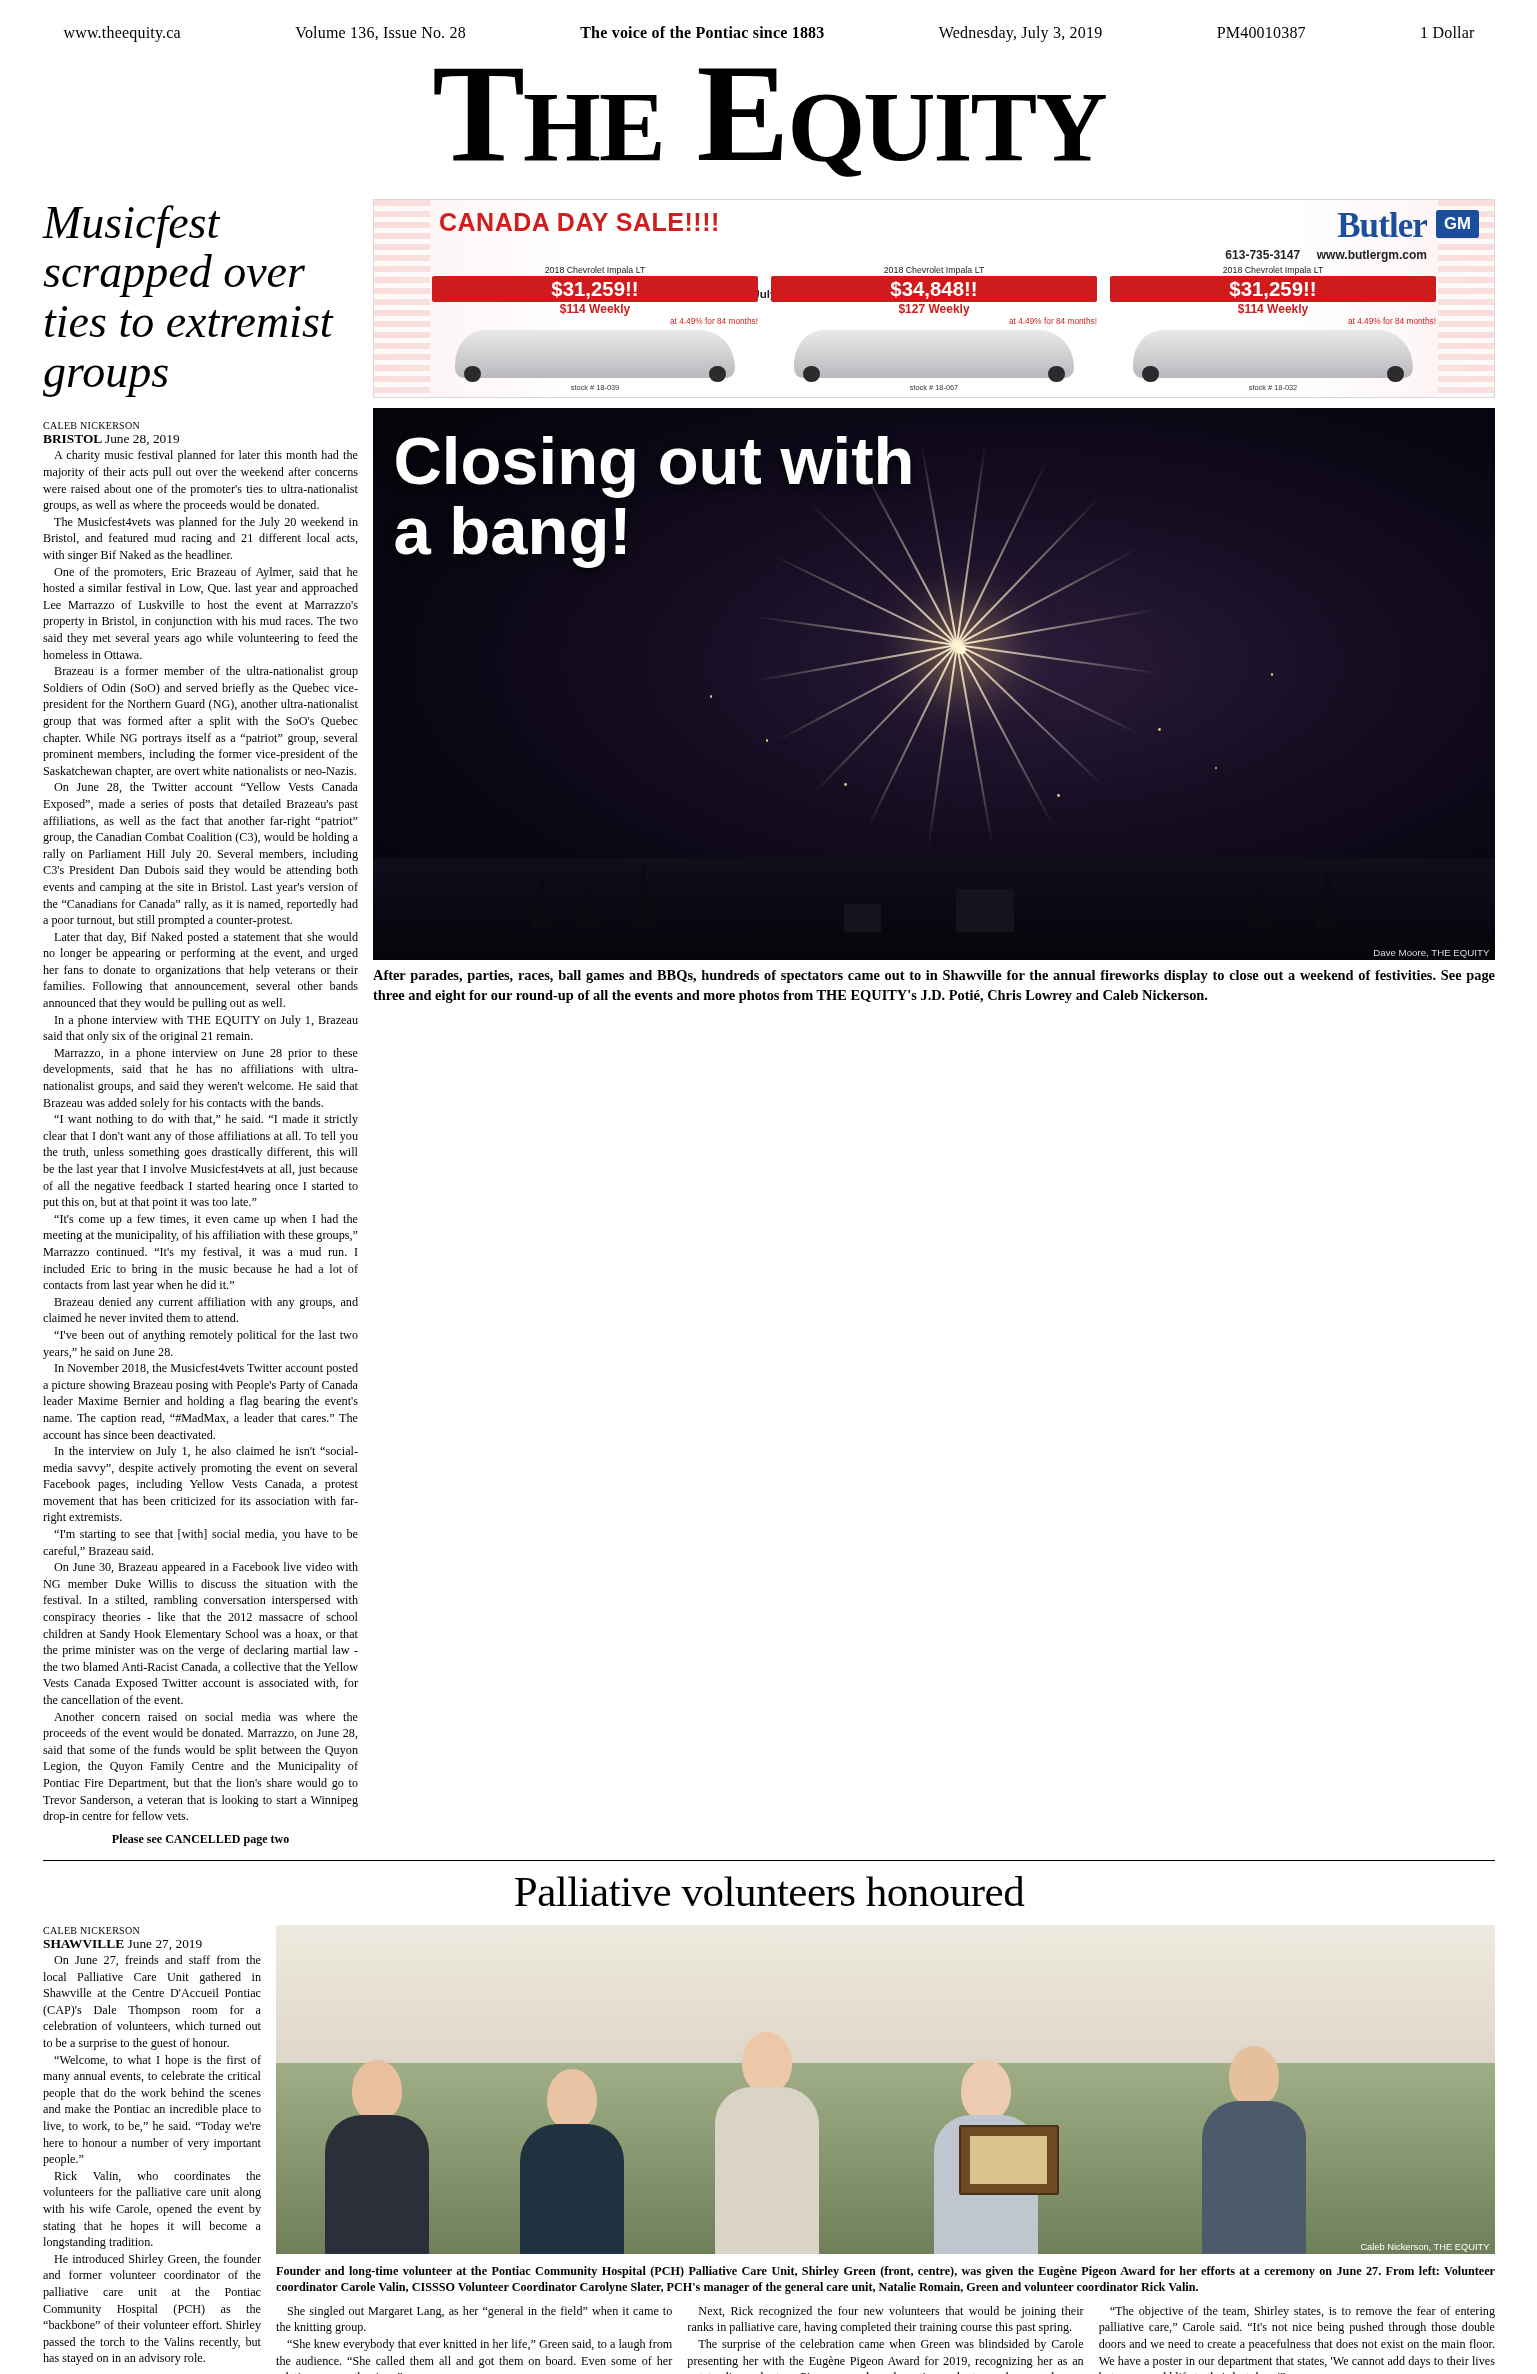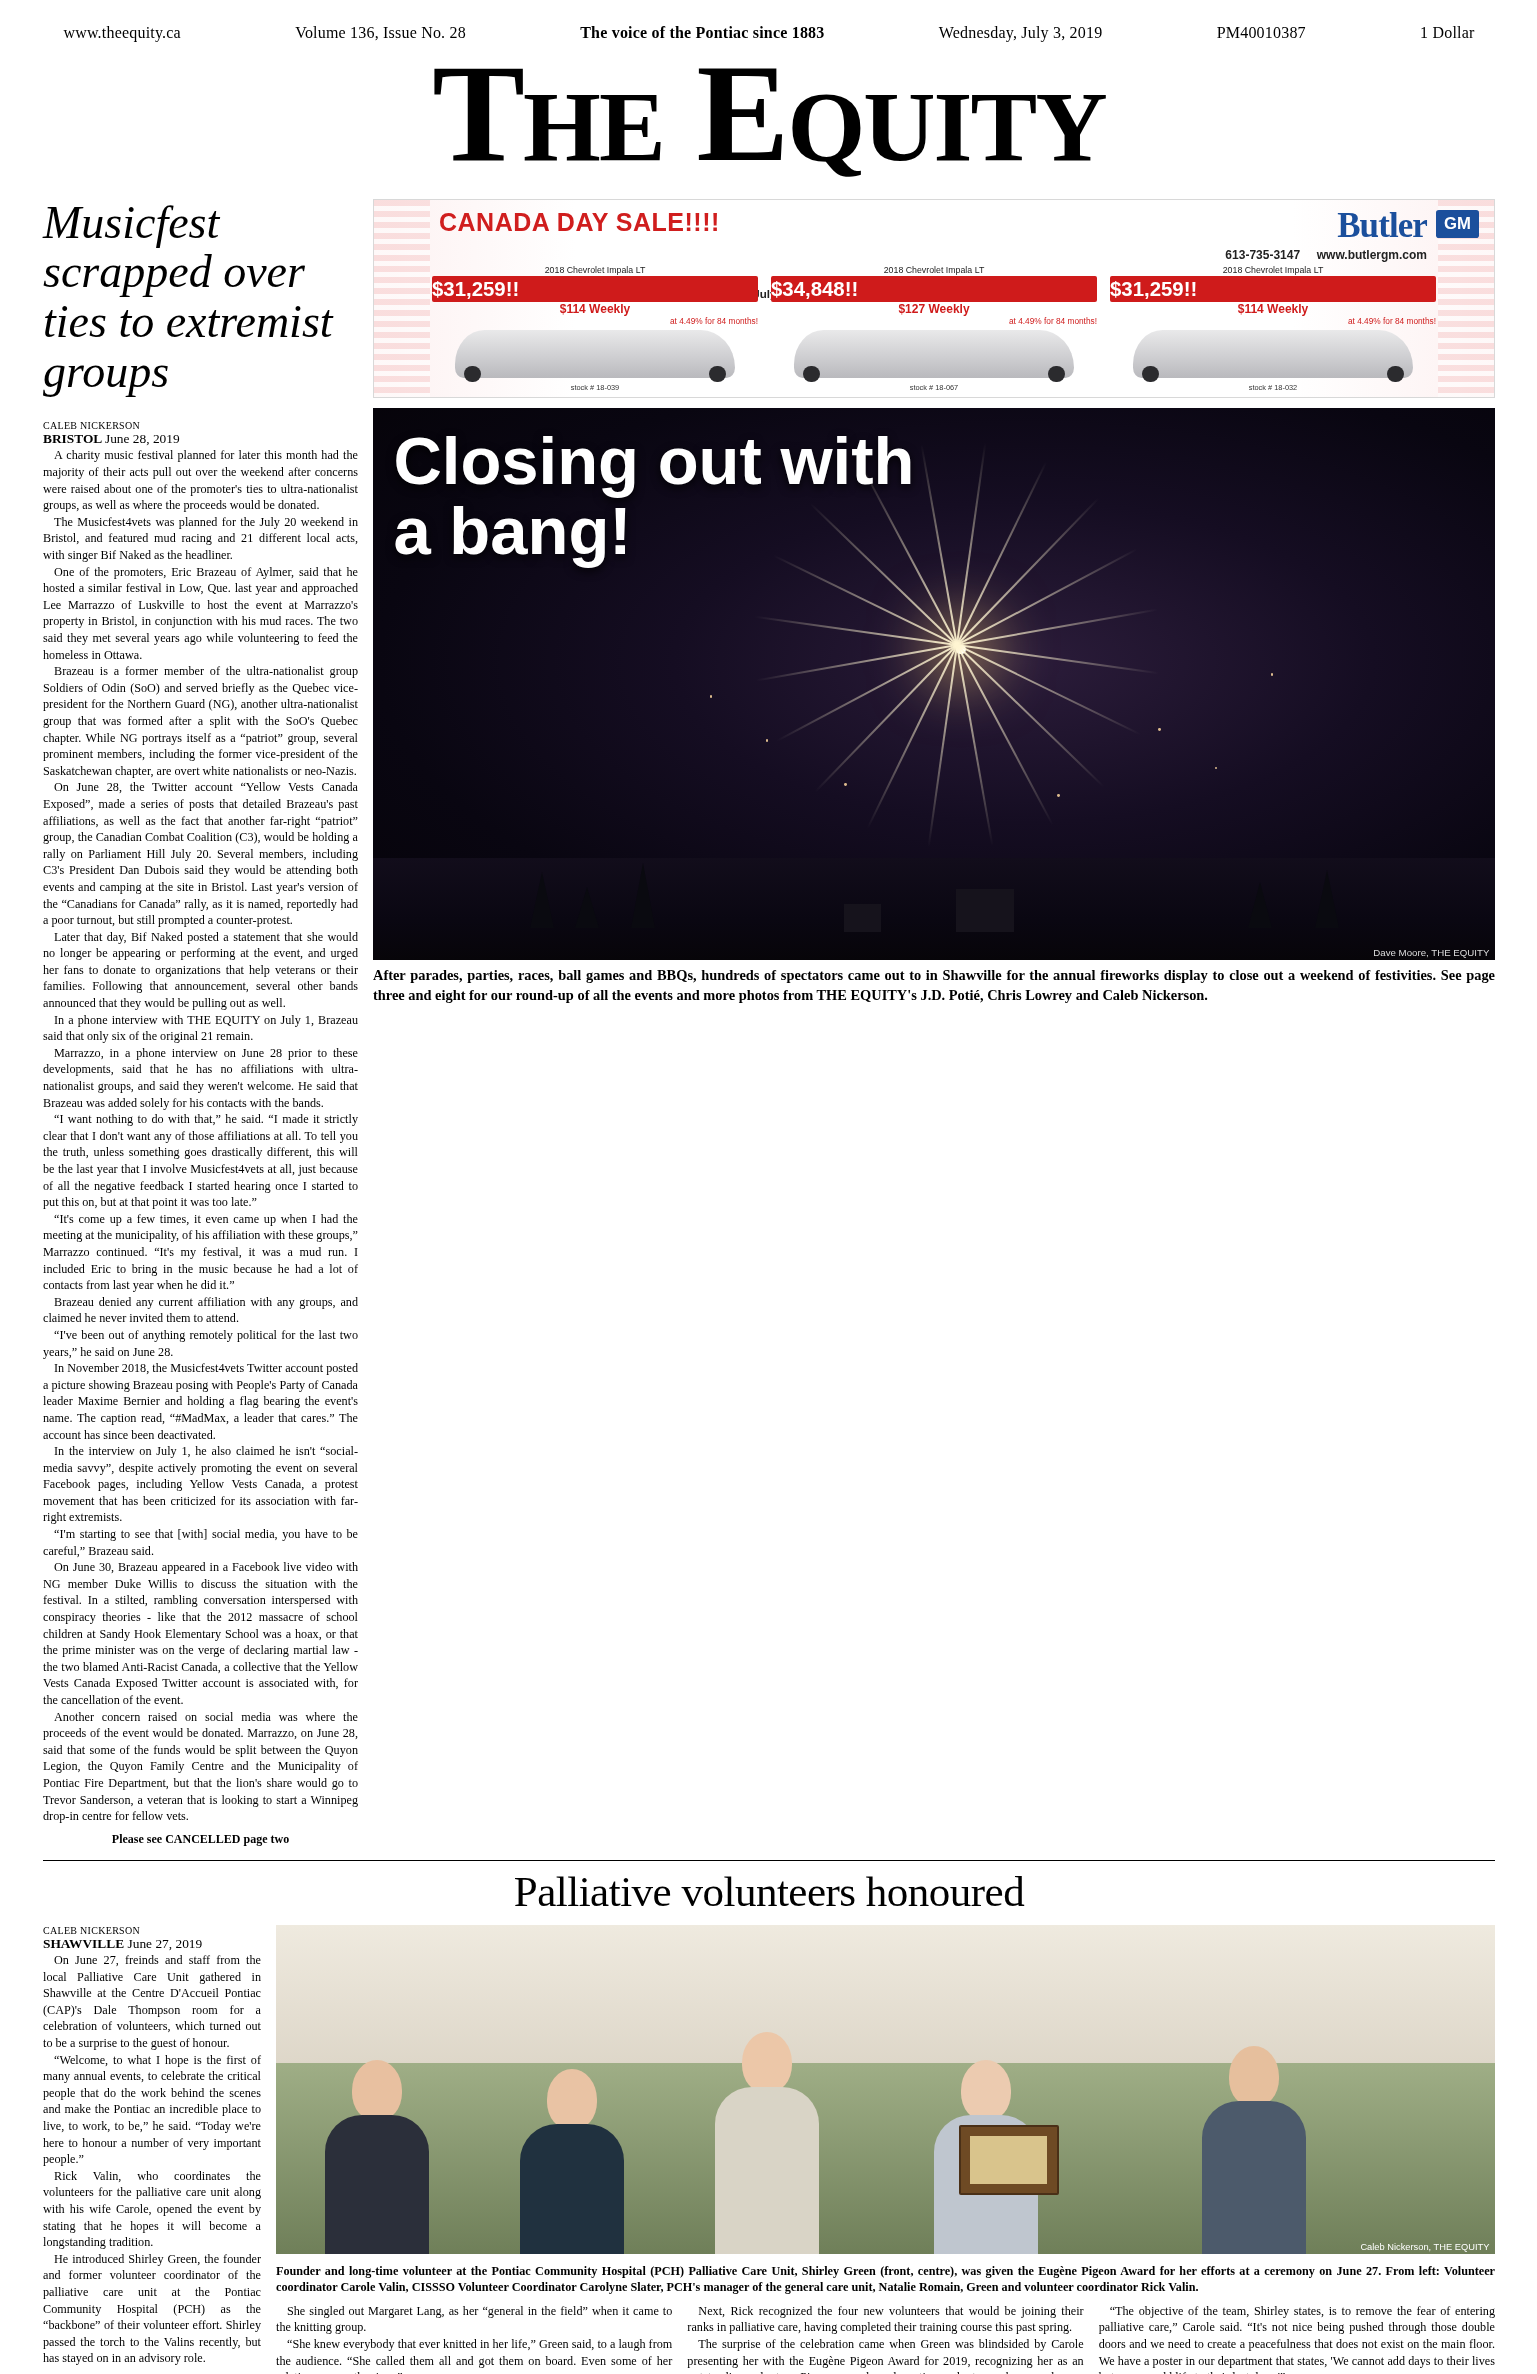--- a/index.html
+++ b/index.html
@@ -92,21 +92,21 @@
     border-radius:2.8px;
   }
   .butler-phone {
     position:absolute; right:67px; top:48px;
     font-family:"Liberation Sans", sans-serif; font-size:12px; color:#222; font-weight:bold;
   }
   .ad-cars { position:absolute; left:58px; right:58px; top:65px; bottom:5.6px; display:flex; gap:13px; }
   .car { flex:1; position:relative; }
   .car .model { font-family:"Liberation Sans", sans-serif; font-size:8.8px; color:#222; text-align:center; }
   .car .pricebox {
-    background:#cf1b1b; color:#fff; 
+    background:#cf1b1b; color:#fff; text-align:center;
     font-family:"Liberation Sans", sans-serif; font-weight:bold;
     font-size:20.4px; padding:1.9px 0 0.9px; margin-top:0.9px;
     border-radius:1.9px;
   }
   .car .weekly { text-align:center; font-family:"Liberation Sans", sans-serif; color:#cf1b1b; font-weight:bold; font-size:12px; }
   .car .terms { text-align:right; font-family:"Liberation Sans", sans-serif; color:#cf1b1b; font-size:8.3px; }
   .car .silhouette {
     margin:3.7px auto 0; width:86%; height:48px;
     background:linear-gradient(180deg,#e9e9ea 0%, #cfcfd2 55%, #b9b9bd 100%);
     border-radius:32px 37px 9.3px 9.3px / 37px 41px 11px 11px;

